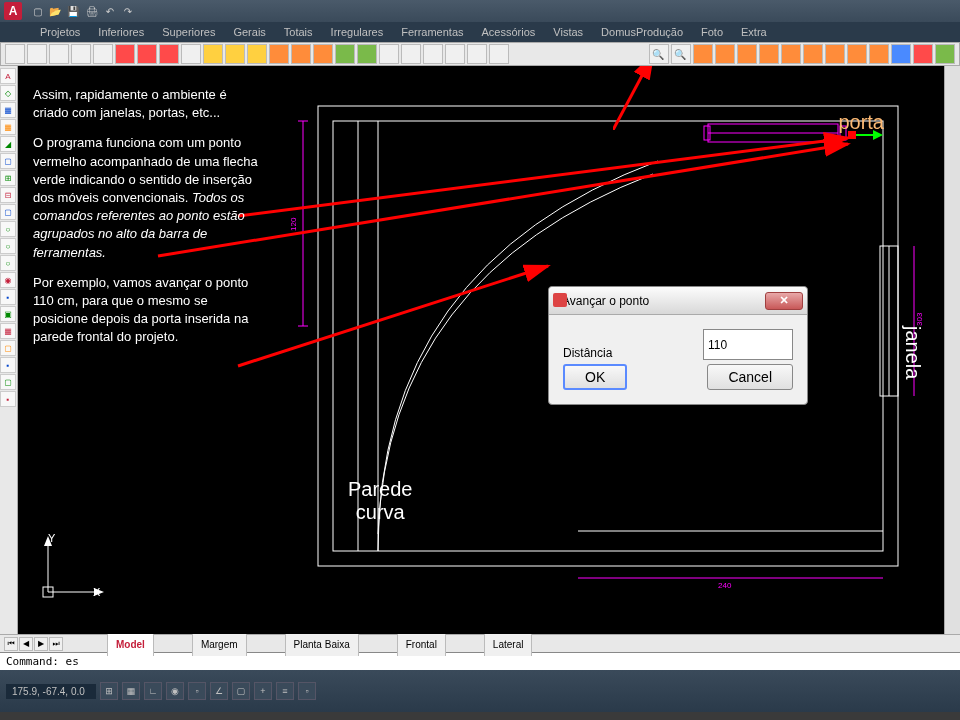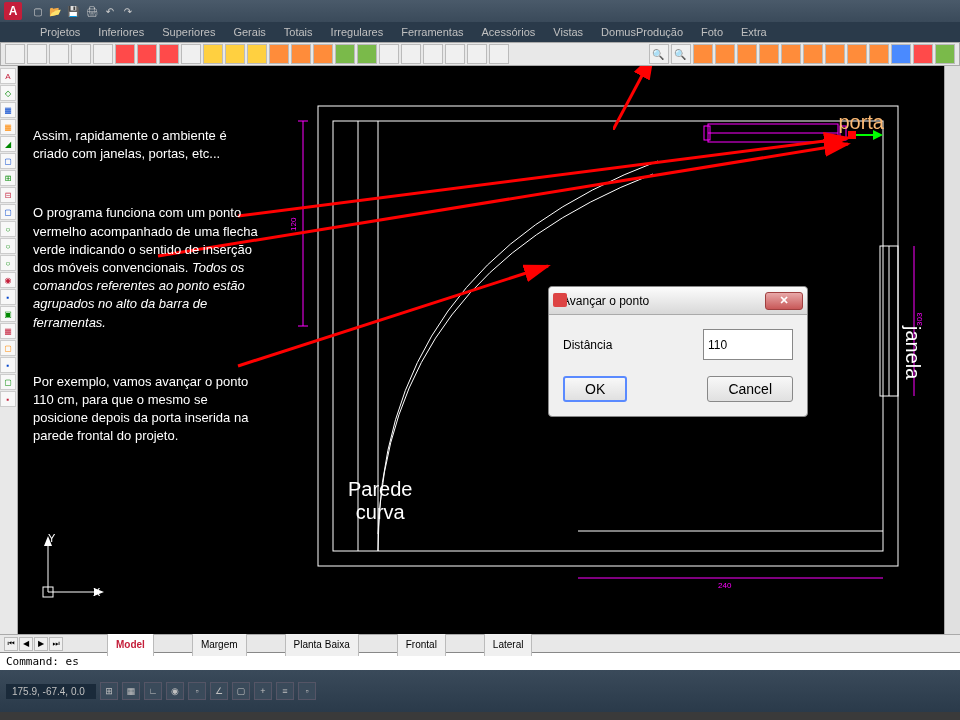--- a/index.html
+++ b/index.html
@@ -27,31 +27,31 @@
 .left-toolbar { width: 18px; background: #e8e8e8; border-right: 1px solid #aaa; display: flex; flex-direction: column; padding-top: 2px; gap: 1px; }
 .side-btn { width: 16px; height: 16px; background: #f8f8f8; border: 1px solid #ccc; font-size: 8px; display: flex; align-items: center; justify-content: center; }
 .side-btn.c1 { color: #c41e3a; }
 .side-btn.c2 { color: #008800; }
 .side-btn.c3 { color: #0044cc; }
 .side-btn.c4 { color: #ff8800; }
 
 .drawing-area { flex: 1; background: #000; position: relative; overflow: hidden; }
 
 .annotation-box { position: absolute; top: 20px; left: 15px; width: 230px; color: #fff; font-size: 13px; line-height: 1.4; z-index: 5; }
-.annotation-box p { margin-bottom: 12px; margin-top: 41px; }
+.annotation-box p { margin-bottom: 12px; }
 
 .label-porta { position: absolute; top: 45px; right: 60px; color: #fdba74; font-size: 20px; }
 .label-janela { position: absolute; top: 260px; right: 20px; color: #fff; font-size: 20px; writing-mode: vertical-rl; }
 .label-parede { position: absolute; bottom: 110px; left: 330px; color: #fff; font-size: 20px; text-align: center; }
 
 .dialog { position: absolute; top: 220px; left: 530px; width: 260px; background: #f0f0f0; border: 1px solid #888; box-shadow: 0 4px 12px rgba(0,0,0,0.5); z-index: 10; border-radius: 4px; }
 .dialog-title { height: 28px; background: linear-gradient(#fcfcfc, #d8d8d8); border-bottom: 1px solid #aaa; display: flex; align-items: center; justify-content: space-between; padding: 0 4px 0 13px; font-size: 12px; border-radius: 4px 4px 0 0; position: relative; }
 .dialog-close { width: 38px; height: 18px; background: linear-gradient(#e8a8a8, #c85858); border: 1px solid #a04040; border-radius: 3px; color: #fff; font-size: 11px; display: flex; align-items: center; justify-content: center; font-weight: bold; cursor: pointer; }
 .dialog-body { padding: 14px; }
-.field-row { display: flex; align-items: center; margin-bottom: 16px; }
+.field-row { display: flex; align-items: flex-end; margin-bottom: 4px; }
 .field-row label { font-size: 12px; flex: 1; }
 .field-row input { width: 90px; height: 31px; border: 1px solid #888; padding: 0 4px; font-size: 12px; }
 .button-row { display: flex; justify-content: space-between; gap: 10px; }
 .dlg-btn { padding: 3px 20px; font-size: 14px; background: linear-gradient(#f8f8f8, #e0e0e0); border: 1px solid #888; border-radius: 3px; cursor: pointer; }
 .dlg-btn.primary { border: 2px solid #5a8aff; }
 
 .ucs-y { position: absolute; bottom: 90px; left: 30px; color: #fff; font-size: 11px; }
 .ucs-x { position: absolute; bottom: 36px; left: 75px; color: #fff; font-size: 11px; }
 
 .scrollbar-right { width: 16px; background: #e0e0e0; border-left: 1px solid #aaa; }

